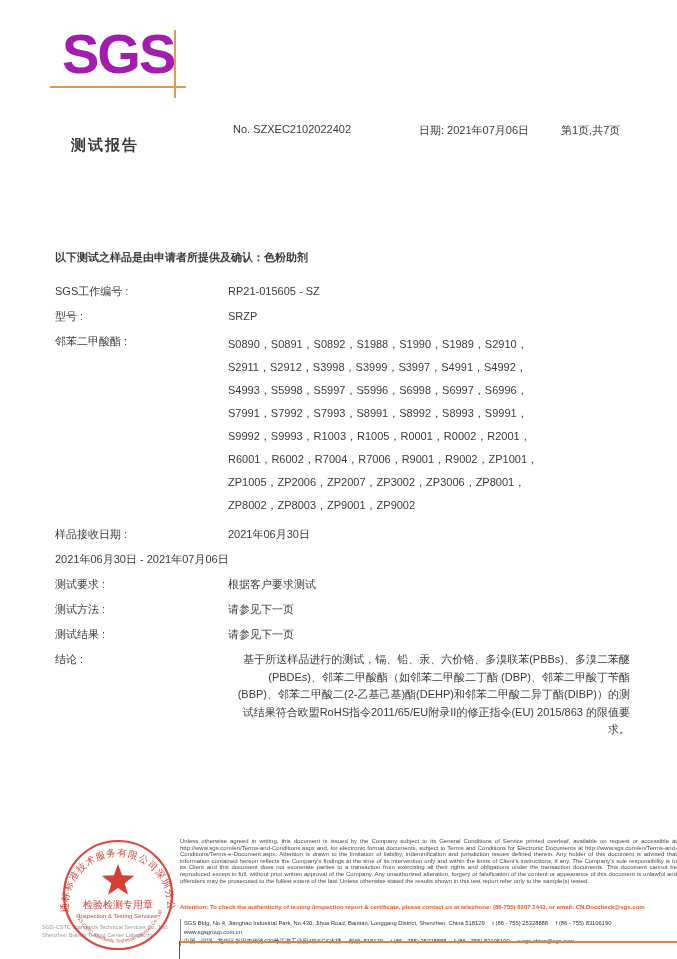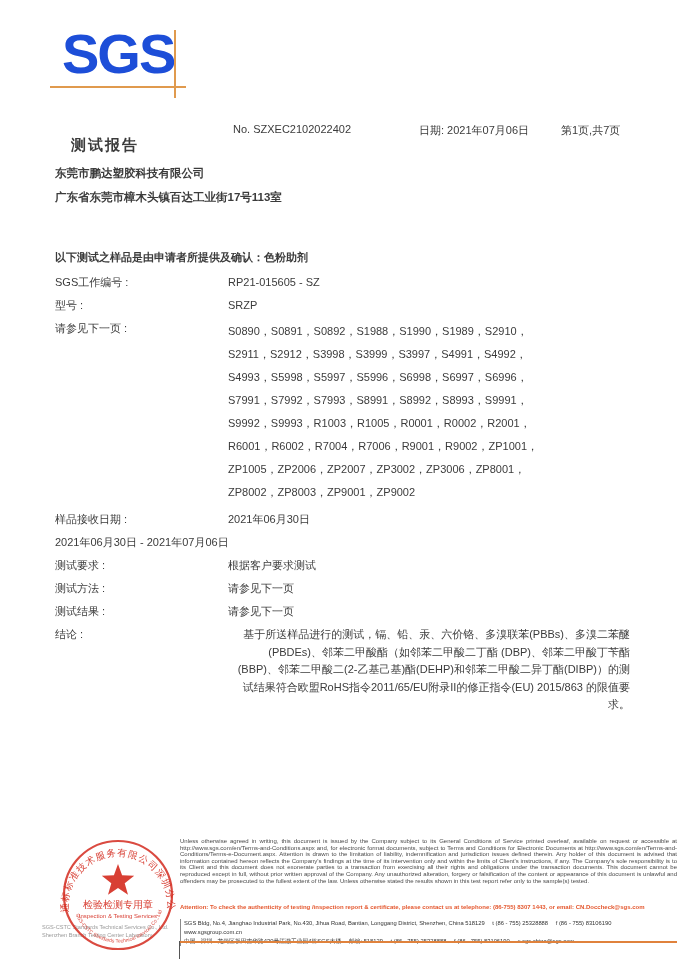--- a/index.html
+++ b/index.html
@@ -5,35 +5,35 @@
   html,body{margin:0;padding:0;background:#e8e8e8;}
   .page{
     position:relative;width:677px;height:959px;margin:0 auto;
     background:#ffffff;overflow:hidden;
     font-family:"Liberation Sans","DejaVu Sans",sans-serif;
     color:#3b3b3b;
   }
   
   .logo-text{
     position:absolute;left:62px;top:26px;
-    font-size:56px;font-weight:bold;color:#1d4ed8;
+    font-size:56px;font-weight:bold;color:#a21caf;
     letter-spacing:-2px;line-height:1;
   }
   .logo-hline{position:absolute;left:50px;top:86px;width:136px;height:2px;background:#e09a4e;}
   .logo-vline{position:absolute;left:174px;top:30px;width:2px;height:68px;background:#e09a4e;}
   .title-row{position:absolute;left:0;top:120px;width:677px;height:22px;}
   .doc-title{position:absolute;left:55px;top:0;font-size:15px;font-weight:bold;letter-spacing:2px;margin:16px;}
   .report-no{position:absolute;left:233px;top:3px;font-size:11px;}
   .report-date{position:absolute;left:419px;top:3px;font-size:11px;}
   .page-info{position:absolute;left:561px;top:3px;font-size:11px;}
   
   .applicant{position:absolute;left:55px;top:161px;font-size:11.5px;line-height:24px;font-weight:bold;}
   .statement{position:absolute;left:55px;top:250px;font-size:11px;font-weight:bold;}
   .fields{position:absolute;left:55px;top:274px;width:575px;font-size:11px;}
-  .field-row{display:flex;margin-bottom:7px;}
+  .field-row{display:flex;margin-bottom:7px;margin-top:9px;}
   .f-label{width:173px;flex:0 0 173px;line-height:16px;}
   .f-value{flex:1;line-height:16px;}
   .ref-line{line-height:23px;}
   .conclusion .f-value{line-height:17.5px;text-align:right;}
   
   .footer{position:absolute;left:0;top:836px;width:677px;height:123px;font-family:"Liberation Sans","DejaVu Sans",sans-serif;}
   .legal{
     position:absolute;left:180px;top:2px;width:497px;
     font-size:6px;line-height:6.6px;text-align:justify;color:#4a4a4a;
   }
@@ -65,38 +65,34 @@
   <div class="logo-hline"></div>
   <div class="logo-vline"></div>
 
   <div class="title-row">
     <h1 class="doc-title">测试报告</h1>
     <span class="report-no">No. SZXEC2102022402</span>
     <span class="report-date">日期: 2021年07月06日</span>
     <span class="page-info">第1页,共7页</span>
   </div>
 
-  <div class="applicant">
-    <div>东莞市鹏达塑胶科技有限公司</div>
-    <div>广东省东莞市樟木头镇百达工业街17号113室</div>
-  </div>
 
   <div class="statement">以下测试之样品是由申请者所提供及确认：色粉助剂</div>
 
   <div class="fields">
     <div class="field-row">
       <div class="f-label">SGS工作编号 :</div>
       <div class="f-value">RP21-015605 - SZ</div>
     </div>
     <div class="field-row">
       <div class="f-label">型号 :</div>
       <div class="f-value">SRZP</div>
     </div>
     <div class="field-row">
-      <div class="f-label">请参见下一页 :</div>
+      <div class="f-label">邻苯二甲酸酯 :</div>
       <div class="f-value">
         <div class="ref-line">S0890，S0891，S0892，S1988，S1990，S1989，S2910，</div>
         <div class="ref-line">S2911，S2912，S3998，S3999，S3997，S4991，S4992，</div>
         <div class="ref-line">S4993，S5998，S5997，S5996，S6998，S6997，S6996，</div>
         <div class="ref-line">S7991，S7992，S7993，S8991，S8992，S8993，S9991，</div>
         <div class="ref-line">S9992，S9993，R1003，R1005，R0001，R0002，R2001，</div>
         <div class="ref-line">R6001，R6002，R7004，R7006，R9001，R9002，ZP1001，</div>
         <div class="ref-line">ZP1005，ZP2006，ZP2007，ZP3002，ZP3006，ZP8001，</div>
         <div class="ref-line">ZP8002，ZP8003，ZP9001，ZP9002</div>
       </div>

